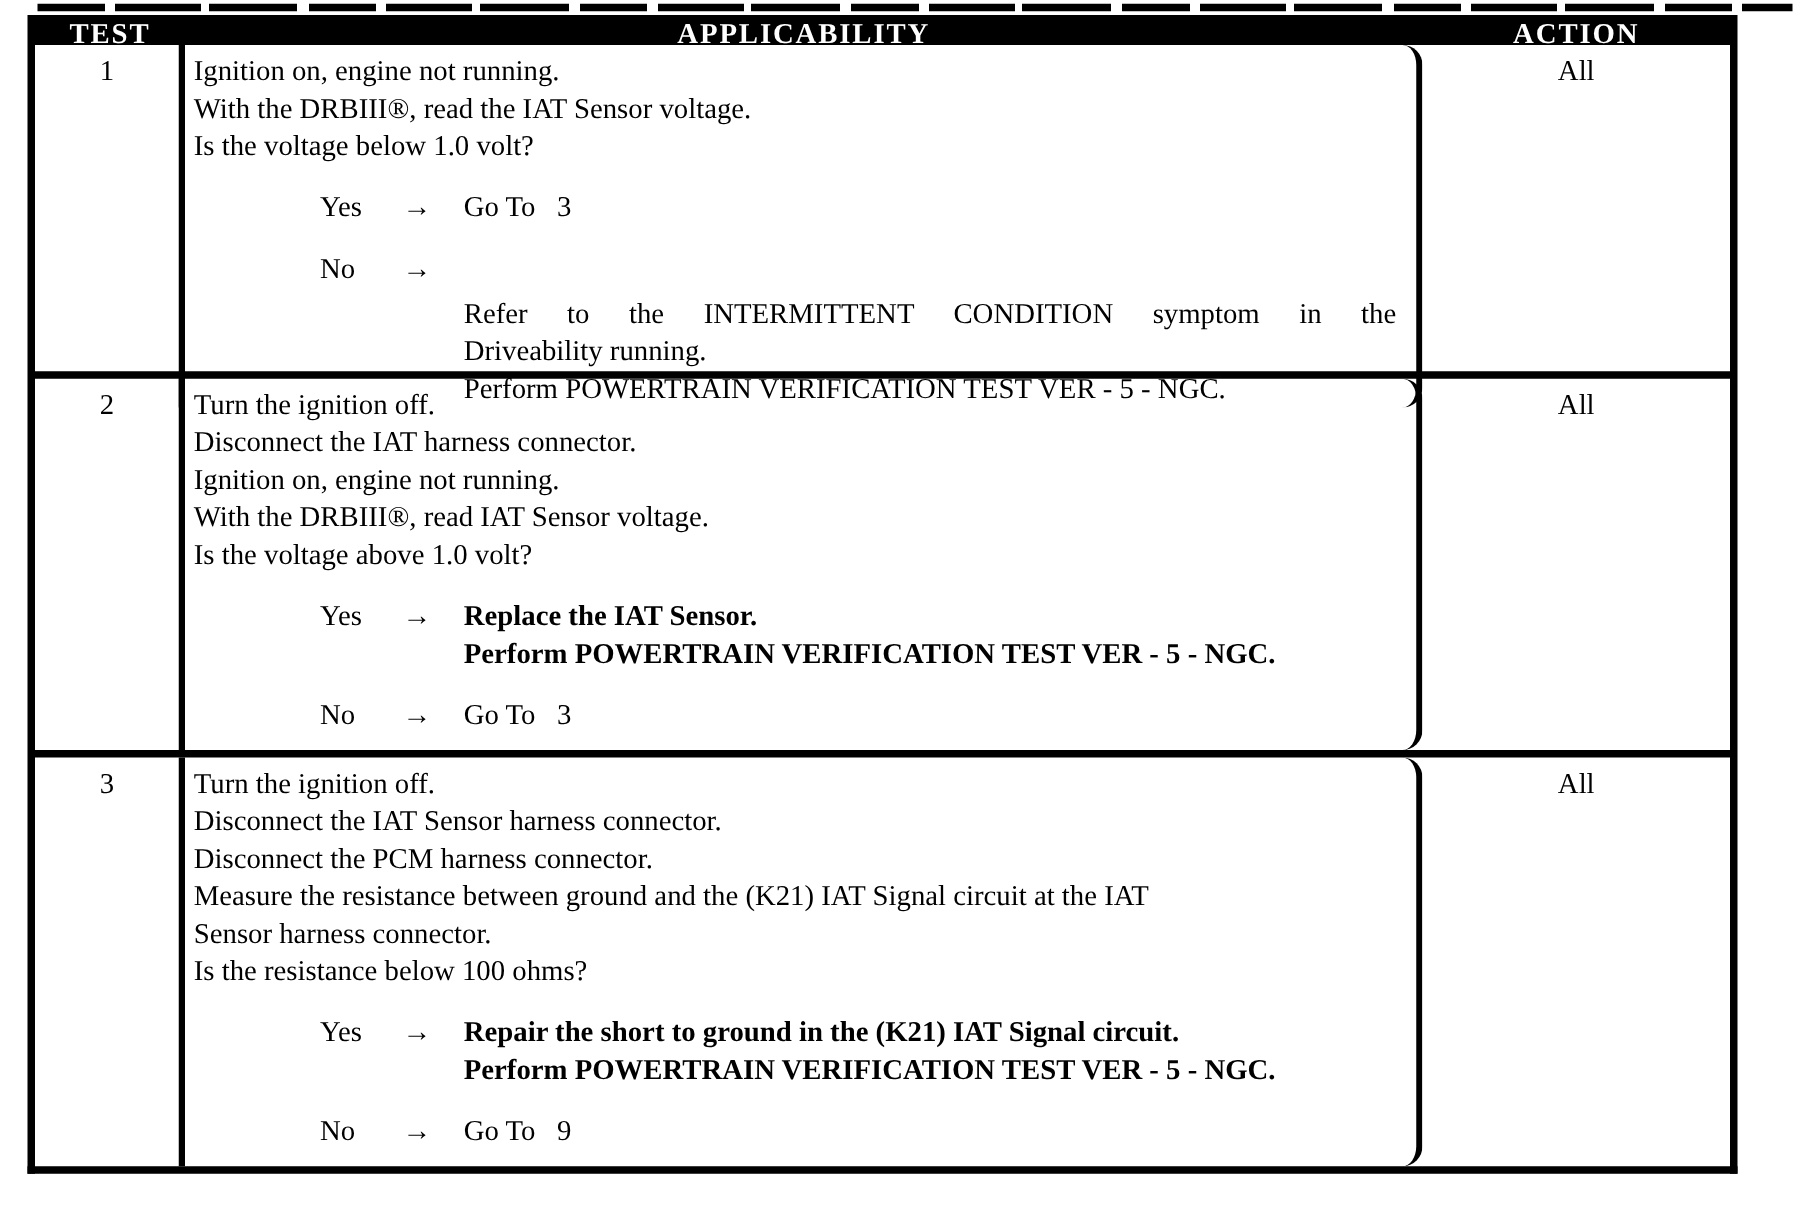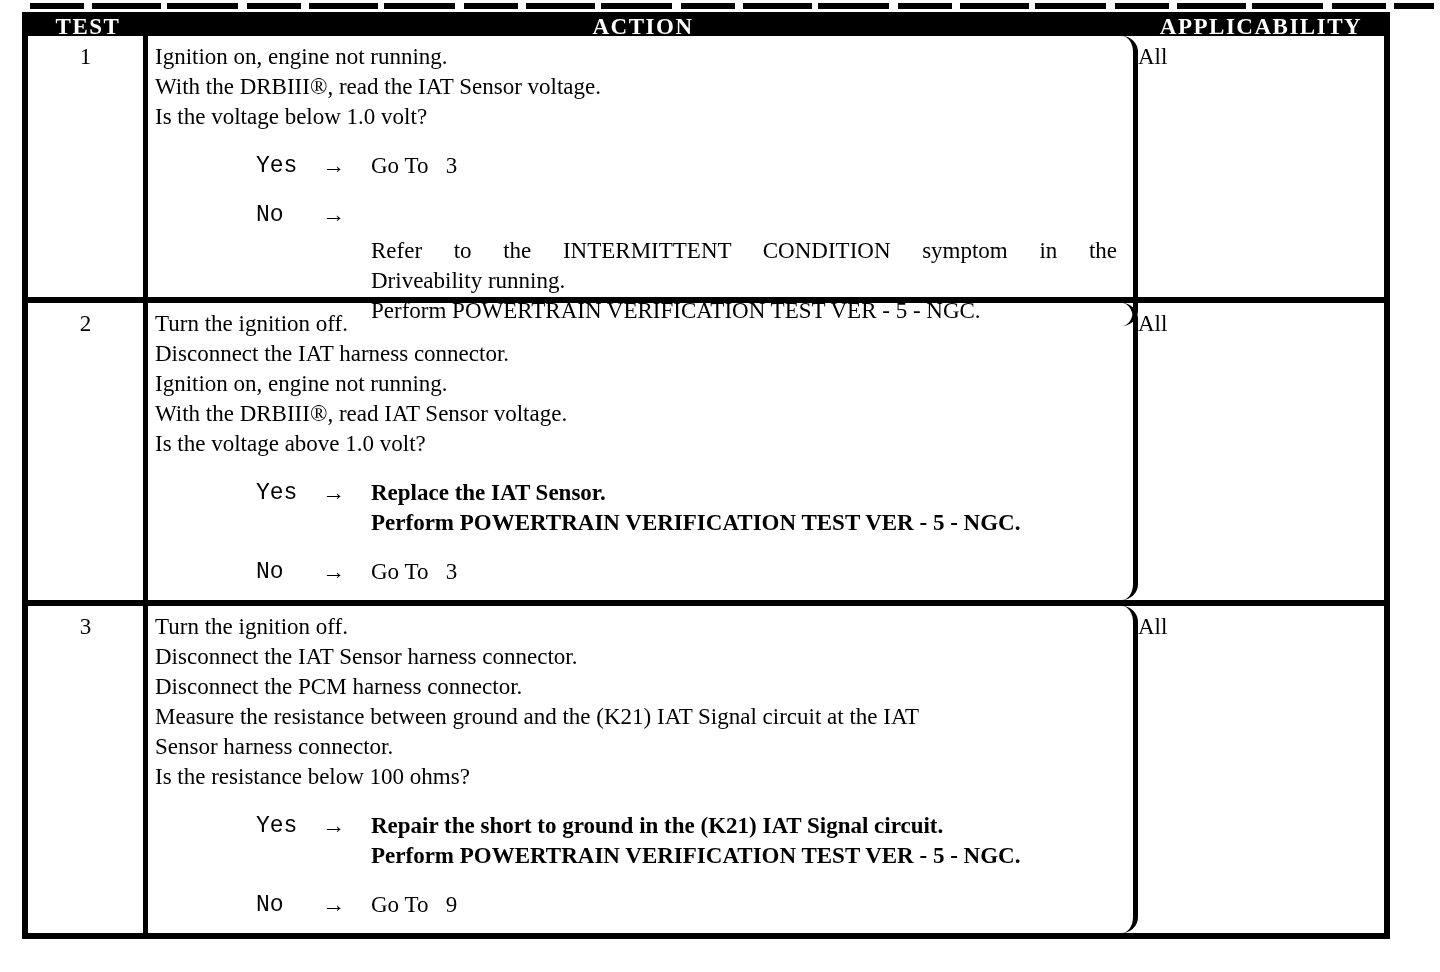--- a/index.html
+++ b/index.html
@@ -45,43 +45,43 @@
 
   .cell-test {
     border-right:5px solid #000;
     text-align:center; padding-top:6px;
   }
   .cell-action {
     border-right:5px solid #000;
     padding:6px 16px 0 7px;
     border-radius:16px;
   }
-  .cell-appl { text-align:left; padding-top:6px; }
+  .cell-appl { text-align:center; padding-top:6px; }
 
   .steps { white-space:pre-line; }
 
   .result-block { display:flex; margin-left:101px; margin-top:19px; }
-  .rr-label { width:66px; flex:none;font-family:Liberation Mono, monospace; }
+  .rr-label { width:66px; flex:none; }
   .rr-arrow { width:49px; flex:none; }
   .rr-result { flex:1; min-width:0; }
   .rr-result .lines { white-space:pre-line;font-weight:bold; }
   .goto { white-space:pre; }
   .force-justify { text-align:justify; text-align-last:justify;margin-top:36px; }
 </style>
 </head>
 <body>
 
 <div class="scan-artifact"></div>
 
 <div class="diag-table">
 
   <div class="thead">
     <div>TEST</div>
+    <div>APPLICABILITY</div>
     <div>ACTION</div>
-    <div>APPLICABILITY</div>
   </div>
 
   <div class="trow r1">
     <div class="cell-test">1</div>
     <div class="cell-action">
       <div class="steps">Ignition on, engine not running.
 With the DRBIII®, read the IAT Sensor voltage.
 Is the voltage below 1.0 volt?</div>
       <div class="result-block">
         <span class="rr-label">Yes</span>

